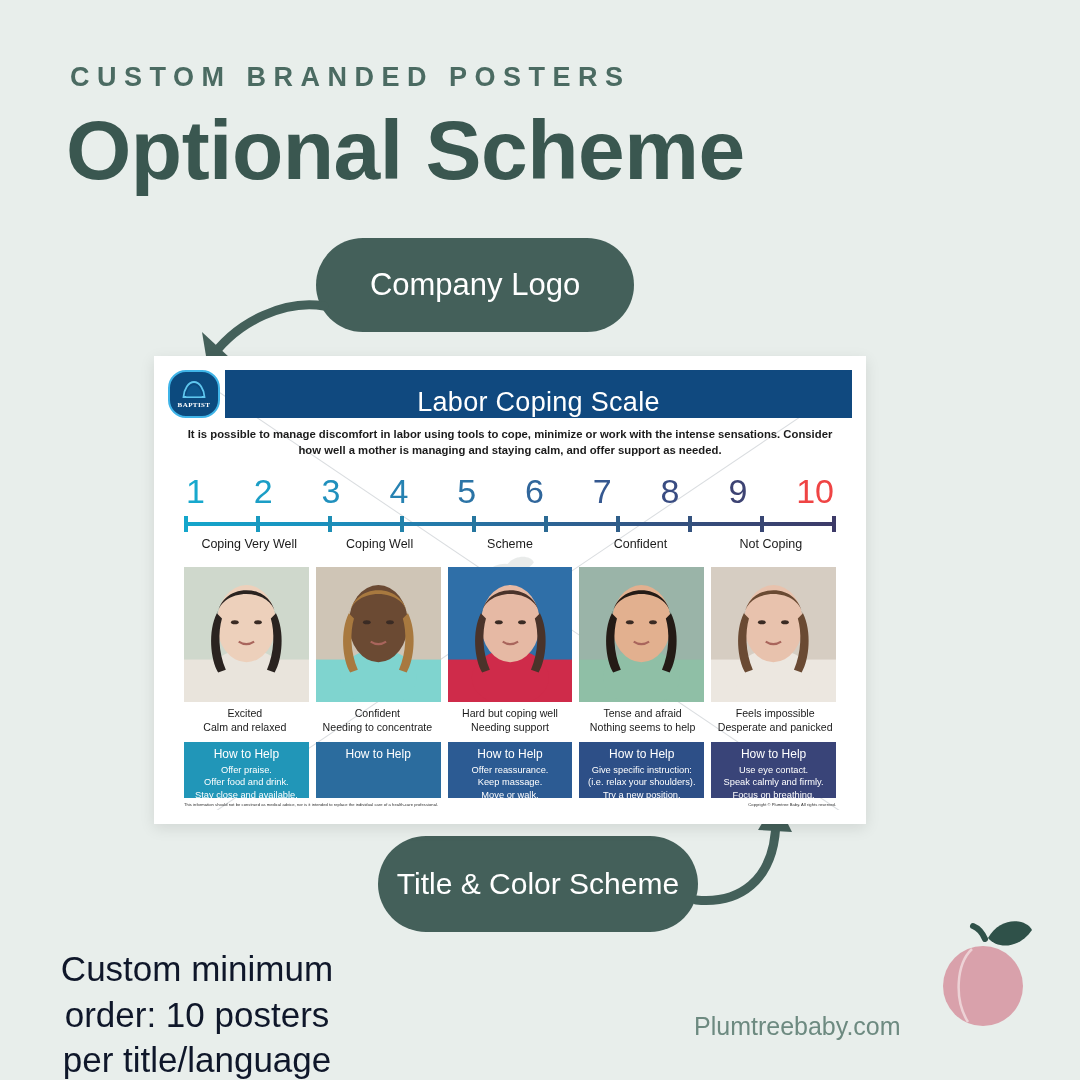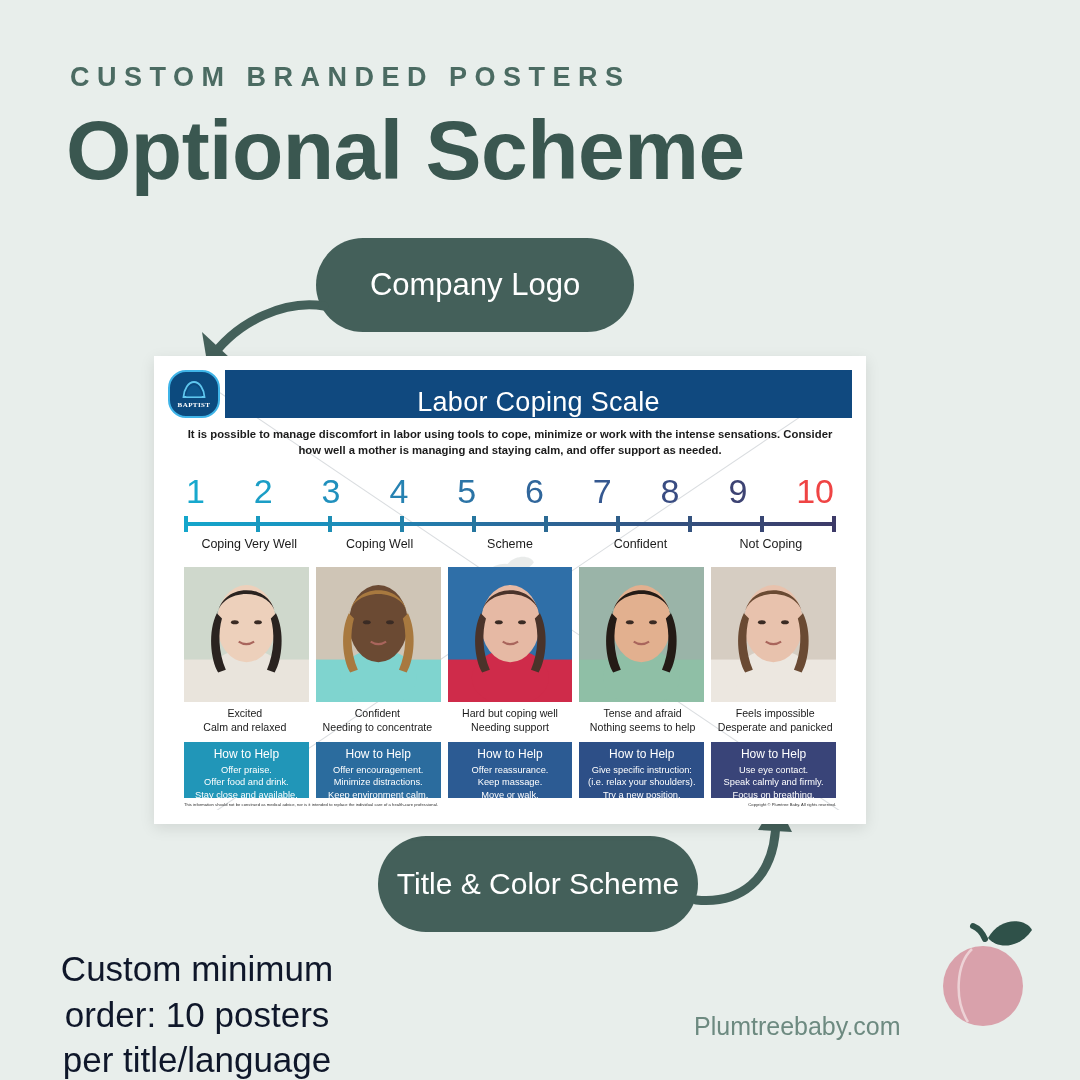--- a/index.html
+++ b/index.html
@@ -450,25 +450,20 @@
         <div class="help" style="background: rgb(33, 150, 184);">
           <div class="help-title">How to Help</div>
           <div class="help-body">
             <div>Offer praise.</div>
             <div>Offer food and drink.</div>
             <div>Stay close and available.</div>
           </div>
         </div>
         <div class="help" style="background: rgb(43, 108, 158);">
           <div class="help-title">How to Help</div>
-          <div class="help-body">
-            <div>Offer encouragement.</div>
-            <div>Minimize distractions.</div>
-            <div>Keep environment calm.</div>
-          </div>
         </div>
         <div class="help" style="background: rgb(44, 91, 147);">
           <div class="help-title">How to Help</div>
           <div class="help-body">
             <div>Offer reassurance.</div>
             <div>Keep massage.</div>
             <div>Move or walk.</div>
           </div>
         </div>
         <div class="help" style="background: rgb(45, 79, 135);">

